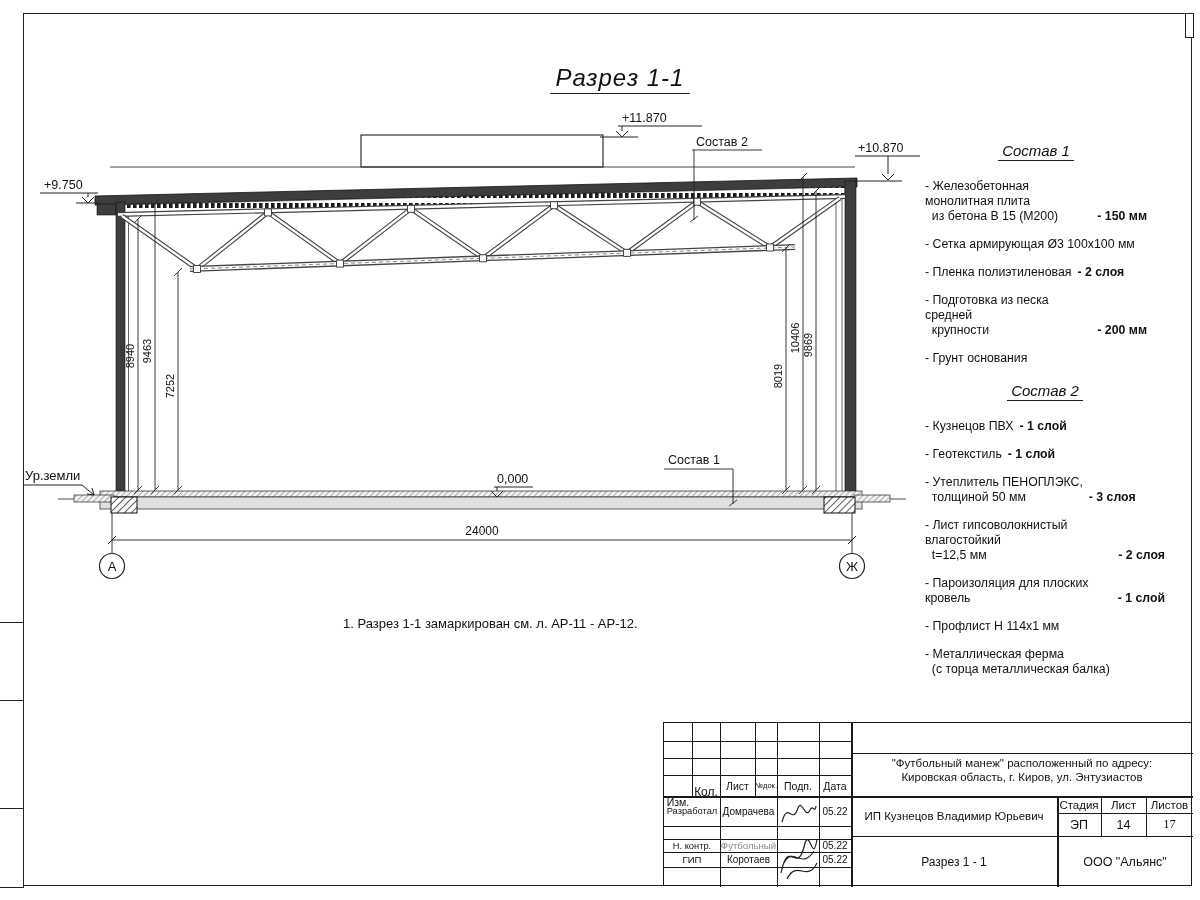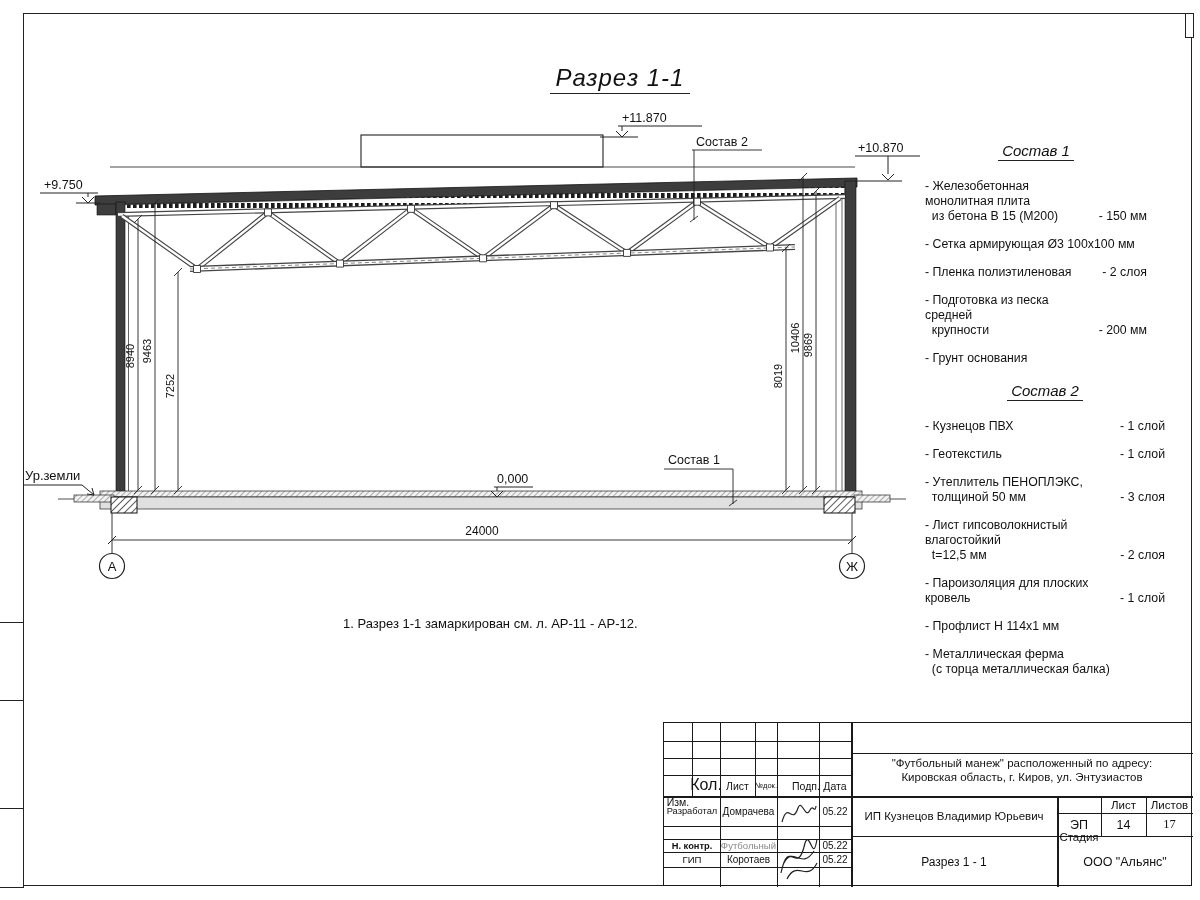--- a/index.html
+++ b/index.html
@@ -11,23 +11,23 @@
   .frame{position:absolute;left:23px;top:13px;width:1167px;height:871px;border:1.6px solid #222;}
   .corner-box{position:absolute;border:1.4px solid #222;background:#fff;}
   
   .sheet-title{position:absolute;left:490px;top:64px;width:260px;text-align:center;}
   .sheet-title span{font-style:italic;font-size:24px;letter-spacing:1px;border-bottom:1.6px solid #222;padding:0 6px 2px 6px;}
   .note{position:absolute;left:343px;top:616px;font-size:13px;}
   
   .sostav{position:absolute;font-size:12.3px;line-height:15px;}
   .sostav .s-title{font-style:italic;font-size:15px;text-align:center;margin-bottom:21px;}
   .sostav .s-title span{border-bottom:1.2px solid #222;padding:0 4px 1px 4px;}
-  .s-item{display:flex;justify-content:space-between;align-items:flex-end;margin-bottom:13px;}
+  .s-item{display:flex;align-items:flex-end;margin-bottom:13px;}
   .s-name{white-space:pre-wrap;}
-  .s-val{white-space:nowrap;padding-left:6px;}
+  .s-val{white-space:nowrap;padding-left:6px;font-weight:bold;}
   
   .stamp{position:absolute;left:663px;top:722px;width:529px;height:164px;border:1.6px solid #1a1a1a;box-sizing:border-box;background:#fff;}
   .ln{position:absolute;background:#1a1a1a;}
   .cell{position:absolute;display:flex;align-items:center;justify-content:center;text-align:center;overflow:visible;}
   .gray{color:#8a8a8a;}
 </style>
 </head>
 <body>
 
 <div id="stage">
@@ -271,50 +271,50 @@
     <div class="ln" style="left:0;top:73px;width:529px;height:1.5px;"></div>
     <div class="ln" style="left:0;top:103px;width:187px;height:1px;"></div>
     <div class="ln" style="left:0;top:116px;width:187px;height:1px;"></div>
     <div class="ln" style="left:0;top:129px;width:187px;height:1px;"></div>
     <div class="ln" style="left:0;top:144px;width:187px;height:1px;"></div>
     <div class="ln" style="left:187px;top:30px;width:342px;height:1px;"></div>
     <div class="ln" style="left:393px;top:90px;width:136px;height:1px;"></div>
     <div class="ln" style="left:187px;top:113px;width:342px;height:1px;"></div>
 
     <div class="cell" style="left:0;top:68px;width:28px;height:21px;font-size:10.5px;">Изм.</div>
-    <div class="cell" style="left:28px;top:52px;width:28px;height:20px;font-size:16px;">Кол.</div>
+    <div class="cell" style="left:28px;top:52px;width:28px;height:33px;font-size:12px;">Кол.</div>
     <div class="cell" style="left:56px;top:52px;width:35px;height:21px;font-size:10.5px;">Лист</div>
     <div class="cell" style="left:91px;top:52px;width:22px;height:21px;font-size:7.5px;">№док.</div>
-    <div class="cell" style="left:113px;top:52px;width:42px;height:21px;font-size:10.5px;padding-left:8px;">Подп.</div>
+    <div class="cell" style="left:113px;top:52px;width:42px;height:21px;font-size:10.5px;">Подп.</div>
     <div class="cell" style="left:155px;top:52px;width:32px;height:21px;font-size:10.5px;">Дата</div>
 
     <div class="cell" style="left:0;top:73px;width:56px;height:30px;font-size:9.3px;">Разработал</div>
     <div class="cell" style="left:56px;top:73px;width:57px;height:30px;font-size:10px;text-align:center;">Домрачева</div>
     <div class="cell" style="left:155px;top:73px;width:32px;height:30px;font-size:10px;">05.22</div>
-    <div class="cell" style="left:0;top:116px;width:56px;height:13px;font-size:9.3px;font-weight:bold;">Н. контр.</div>
+    <div class="cell" style="left:0;top:116px;width:56px;height:13px;font-size:9.3px;">Н. контр.</div>
     <div class="cell gray" style="left:56px;top:116px;width:57px;height:13px;font-size:9.6px;">Футбольный</div>
     <div class="cell" style="left:155px;top:116px;width:32px;height:13px;font-size:10px;">05.22</div>
     <div class="cell" style="left:0;top:129px;width:56px;height:15px;font-size:9.6px;">ГИП</div>
     <div class="cell" style="left:56px;top:129px;width:57px;height:15px;font-size:10px;">Коротаев</div>
     <div class="cell" style="left:155px;top:129px;width:32px;height:15px;font-size:10px;">05.22</div>
 
     <svg class="abs" style="left:113px;top:73px;overflow:visible;" width="42" height="34">
       <path d="M5,26 C11,4 15,30 21,12 C25,2 28,24 33,14 C36,8 38,18 39,10" fill="none" stroke="#222" stroke-width="1.2"></path>
     </svg>
     <svg class="abs" style="left:113px;top:106px;overflow:visible;" width="42" height="58">
       <path d="M4,44 C12,6 20,50 28,14 C33,0 36,36 40,10 M7,34 C16,16 24,42 37,22 M10,50 C20,30 30,54 40,34" fill="none" stroke="#222" stroke-width="1.2"></path>
     </svg>
 
     <div class="abs" style="left:187px;top:33px;width:342px;text-align:center;font-size:11.5px;line-height:14px;">
       <div>"Футбольный манеж" расположенный по адресу:</div>
       <div>Кировская область, г. Киров, ул. Энтузиастов</div>
     </div>
     <div class="cell" style="left:187px;top:73px;width:206px;height:40px;font-size:11.5px;">ИП Кузнецов Владимир Юрьевич</div>
     <div class="cell" style="left:187px;top:113px;width:206px;height:51px;font-size:12px;">Разрез 1 - 1</div>
-    <div class="cell" style="left:393px;top:73px;width:44px;height:17px;font-size:11.5px;margin-top:32px;">Стадия</div>
+    <div class="cell" style="left:393px;top:73px;width:44px;height:17px;font-size:11.5px;">Стадия</div>
     <div class="cell" style="left:437px;top:73px;width:45px;height:17px;font-size:11.5px;">Лист</div>
     <div class="cell" style="left:482px;top:73px;width:47px;height:17px;font-size:11.5px;">Листов</div>
     <div class="cell" style="left:393px;top:90px;width:44px;height:23px;font-size:12.5px;">ЭП</div>
     <div class="cell" style="left:437px;top:90px;width:45px;height:23px;font-size:12.5px;">14</div>
     <div class="cell" style="left:482px;top:90px;width:47px;height:23px;font-size:12.5px;font-family:Liberation Serif, serif;">17</div>
     <div class="cell" style="left:393px;top:113px;width:136px;height:51px;font-size:12.5px;">ООО "Альянс"</div>
   </div>
 
 </div>
 

